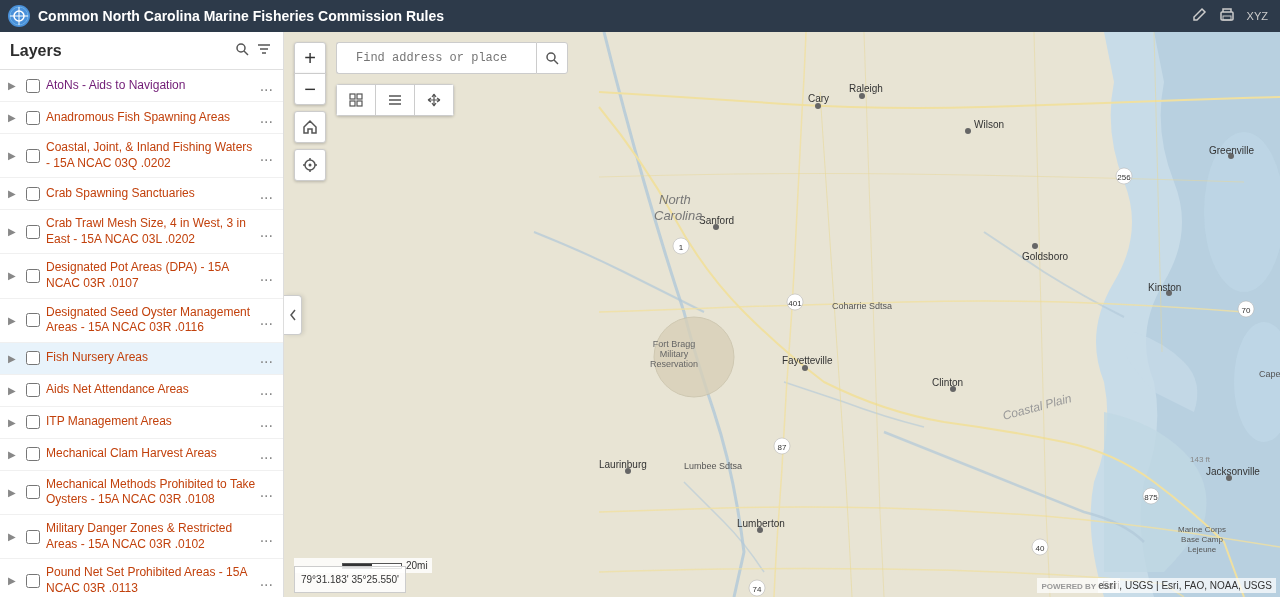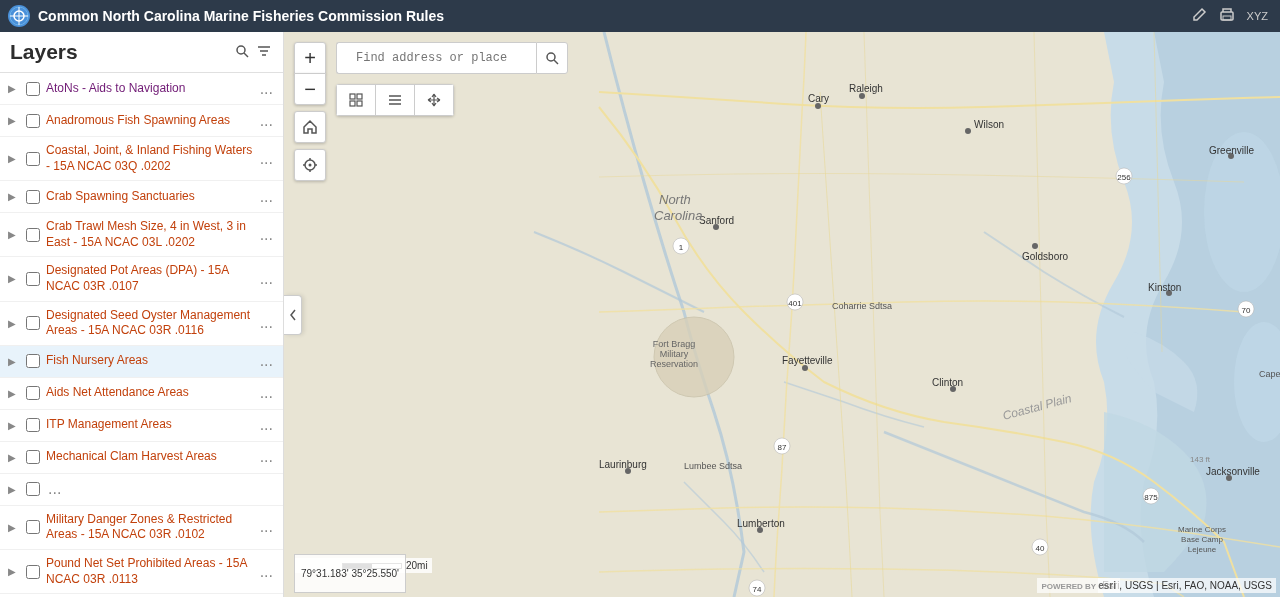--- a/index.html
+++ b/index.html
@@ -59,21 +59,21 @@
       overflow: hidden;
     }
     #sidebar-header {
       display: flex;
       align-items: center;
       padding: 8px 10px;
       border-bottom: 1px solid #e0e0e0;
       background: white;
     }
     #sidebar-header .layers-title {
-      font-size: 21px;
+      font-size: 16px;
       font-weight: 600;
       flex: 1;
       color: #2d2d2d;
     }
     #sidebar-header .sidebar-tools {
       display: flex; gap: 4px;
     }
     #sidebar-header .sidebar-tool-btn {
       background: transparent;
       border: none;
@@ -251,21 +251,21 @@
       color: #333;
     }
 
     
     #coordinates {
       position: absolute;
       bottom: 4px;
       left: 10px;
       z-index: 10;
       background: rgba(255,255,255,0.85);
-      padding: 13px 6px;
+      padding: 7px 6px;
       font-size: 10px;
       color: #333;
       border: 1px solid #ccc;
     }
 
     
     #attribution {
       position: absolute;
       bottom: 4px;
       right: 4px;
@@ -402,20 +402,21 @@
     </div>
         <div class="layer-item">
       <span class="layer-expand" style="color:#888; font-size:10px;">▶</span>
       <input type="checkbox" class="layer-checkbox" style="">
       <span class="layer-label">Mechanical Clam Harvest Areas</span>
       <span class="layer-more">...</span>
     </div>
         <div class="layer-item">
       <span class="layer-expand" style="color:#888; font-size:10px;">▶</span>
       <input type="checkbox" class="layer-checkbox" style="">
+      <span class="layer-label">Mechanical Methods Prohibited to Take Oysters - 15A NCAC 03R .0108</span>
       <span class="layer-more">...</span>
     </div>
         <div class="layer-item">
       <span class="layer-expand" style="color:#888; font-size:10px;">▶</span>
       <input type="checkbox" class="layer-checkbox" style="">
       <span class="layer-label">Military Danger Zones &amp; Restricted Areas - 15A NCAC 03R .0102</span>
       <span class="layer-more">...</span>
     </div>
         <div class="layer-item">
       <span class="layer-expand" style="color:#888; font-size:10px;">▶</span>

